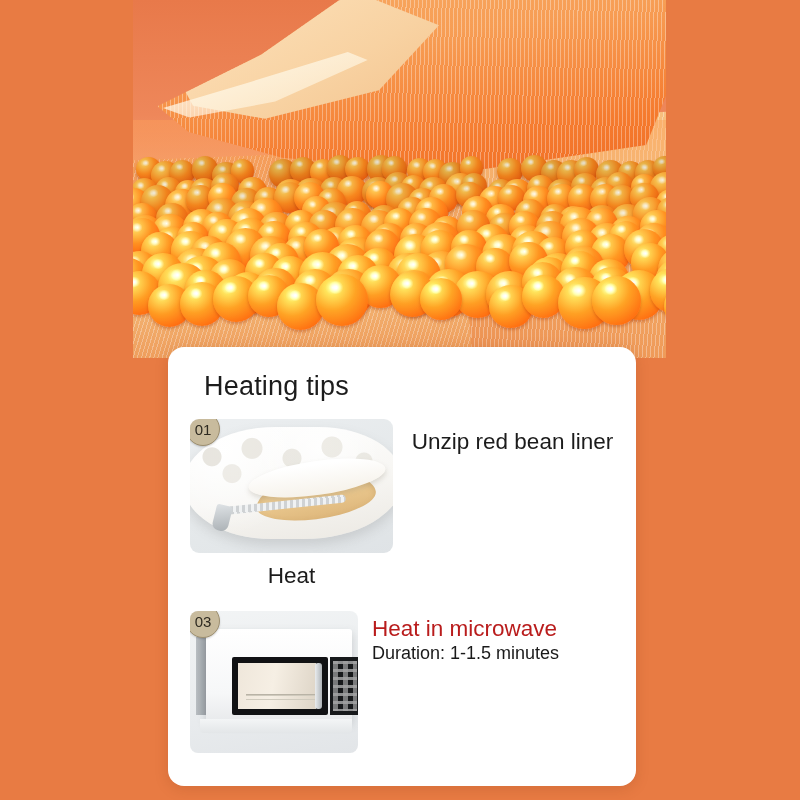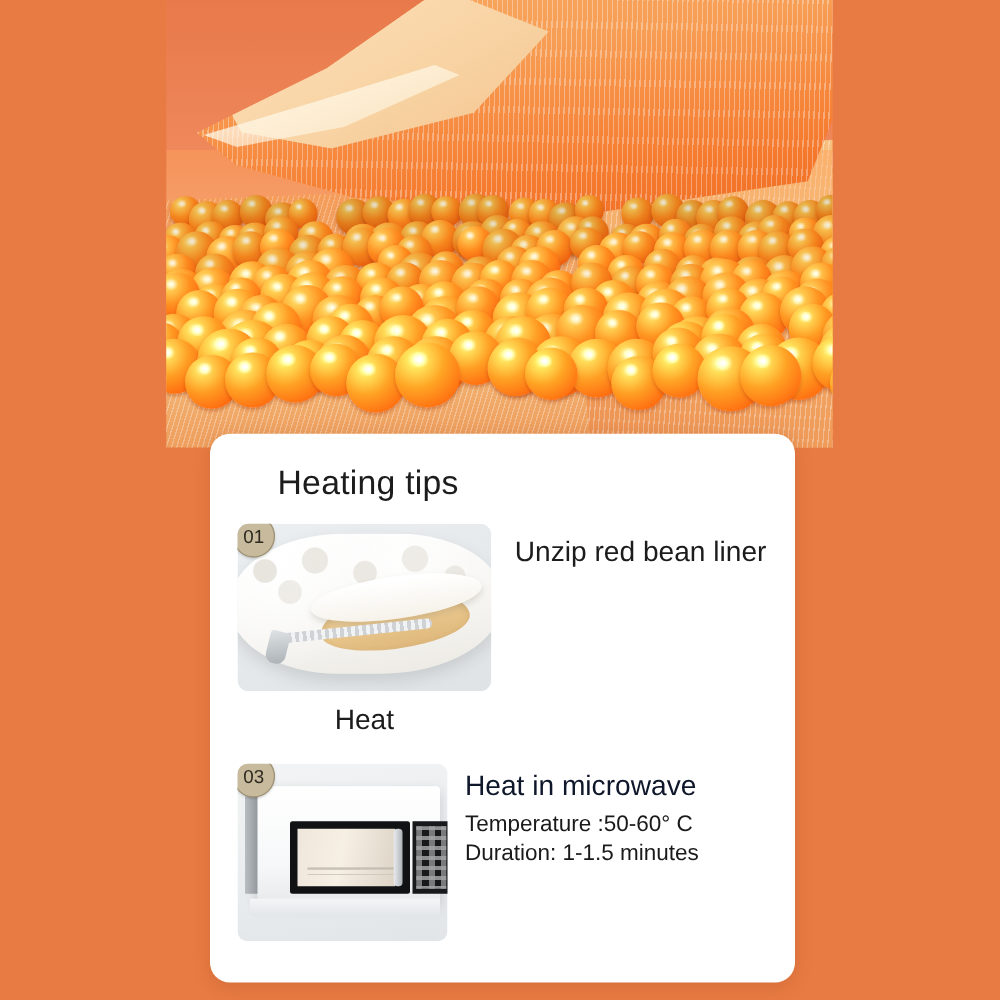--- a/index.html
+++ b/index.html
@@ -165,21 +165,21 @@
     top: 347px;
     width: 468px;
     height: 439px;
     background: #ffffff;
     border-radius: 16px;
     z-index: 30;
     box-shadow: 0 3px 14px rgba(120,50,15,0.18);
   }
   .card-title {
     position: absolute;
-    left: 54px;
+    left: 36px;
     top: 24px;
     font-size: 27px;
     color: #1c1c1c;
     letter-spacing: 0.2px;
   }
 
   
   .steps-row {
     position: absolute;
     left: 22px;
@@ -358,21 +358,21 @@
     position:absolute; left:10px; top:108px; width:152px; height:14px;
     background: linear-gradient(180deg,#f3f5f6,#e3e6e8);
     border-radius: 0 0 4px 4px;
   }
   .mw-text {
     padding-top: 4px;
     flex: 1;
   }
   .mw-title {
     font-size: 22.5px;
-    color: #0f172a;
+    color: #b91c1c;
     white-space: nowrap;
     line-height: 1.2;
   }
   .mw-sub {
     margin-top: 6px;
     font-size: 18px;
     color: #1a1a1a;
     line-height: 1.28;
     white-space: nowrap;
   }
@@ -650,18 +650,17 @@
           <div class="mw-panel">
             <div class="mw-keys"></div>
           </div>
         </div>
         <div class="mw-base"></div>
         <div class="badge">03</div>
       </div>
 
       <div class="mw-text">
         <div class="mw-title">Heat in microwave</div>
-        <div class="mw-sub">Temperature :50-60° C</div>
         <div class="mw-sub" style="margin-top:0;">Duration: 1-1.5 minutes</div>
       </div>
     </div>
   </div>
 </div>
 
 </body></html>

